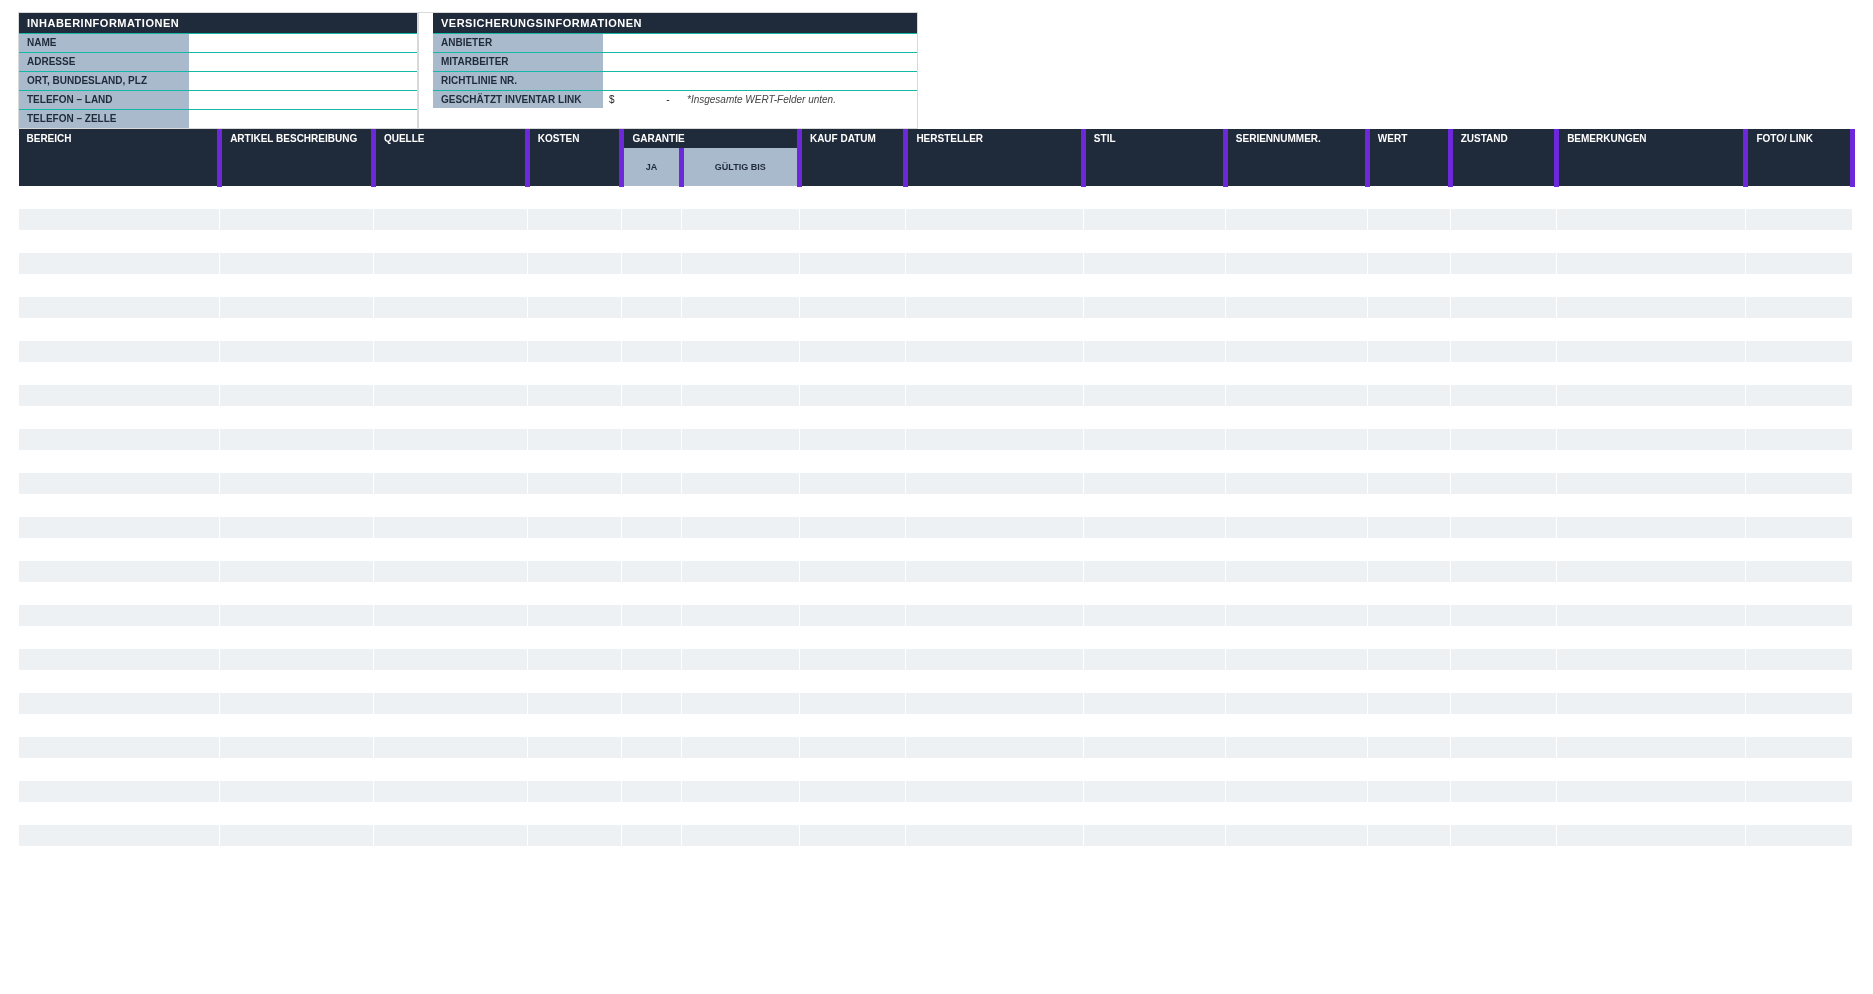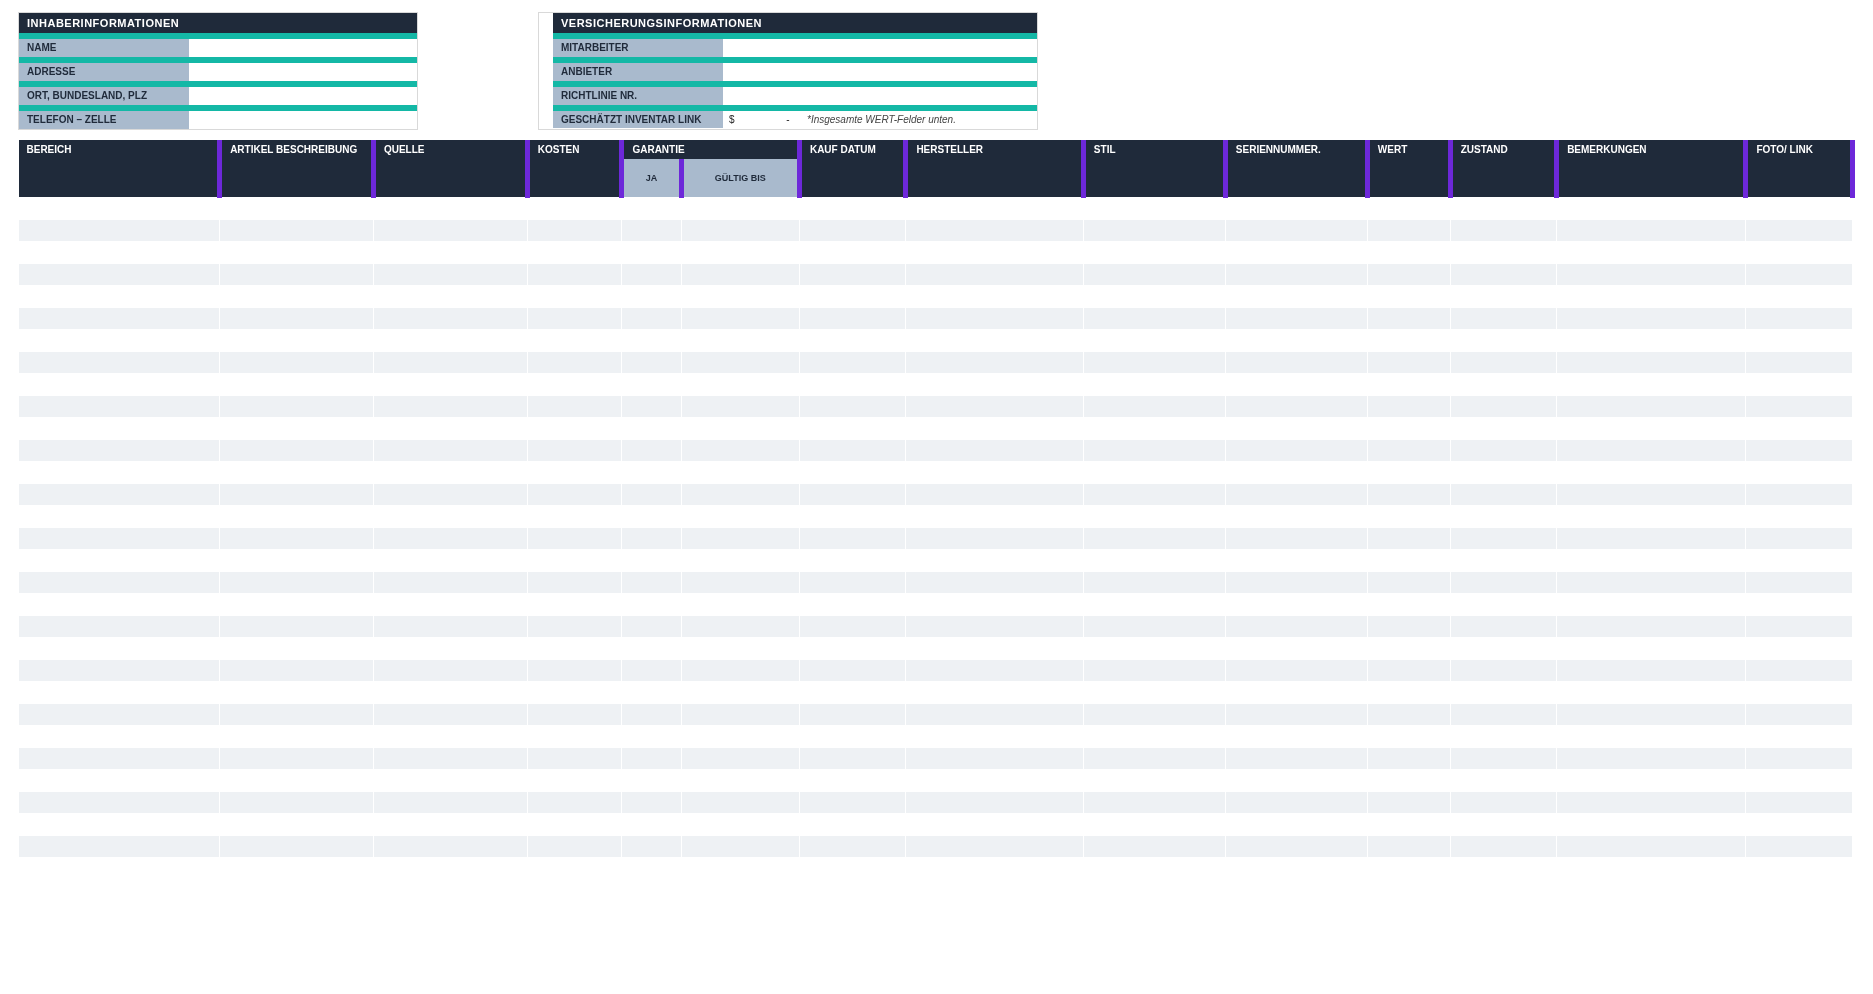--- a/index.html
+++ b/index.html
@@ -18,40 +18,38 @@
     font-size: 28px;
     font-weight: 700;
     letter-spacing: 1px;
     color: #5fa3d9;
     margin: 4px 0 10px 0;
   }
 
   
   .info-row {
     display: flex;
-    gap: 120px;
-    margin-bottom: 10px;
   }
   .info-box {
     border: 1px solid #d9d9d9;
   }
   .owner-box { width: 400px; }
   .ins-box   { width: 500px; padding-left: 14px; }
 
   .info-header {
     background: #1f2a3a;
     color: #ffffff;
     font-size: 11px;
     font-weight: 700;
     padding: 4px 8px;
     letter-spacing: .5px;
   }
   .info-line {
     display: flex;
-    border-top: 6px solid #14b8a6;
+    border-top: 1px solid #14b8a6;
   }
   .info-label {
     width: 170px;
     background: #a9bacd;
     color: #1f2a3a;
     font-size: 10px;
     font-weight: 700;
     padding: 3px 8px;
   }
   .info-value {
@@ -145,33 +143,37 @@
       </div>
       <div class="info-line">
         <div class="info-label">ADRESSE</div>
         <div class="info-value"></div>
       </div>
       <div class="info-line">
         <div class="info-label">ORT, BUNDESLAND, PLZ</div>
         <div class="info-value"></div>
       </div>
       <div class="info-line">
+        <div class="info-label">TELEFON – LAND</div>
+        <div class="info-value"></div>
+      </div>
+      <div class="info-line">
         <div class="info-label">TELEFON – ZELLE</div>
         <div class="info-value"></div>
       </div>
     </div>
 
     <div class="info-box ins-box">
       <div class="info-header">VERSICHERUNGSINFORMATIONEN</div>
       <div class="info-line">
+        <div class="info-label">ANBIETER</div>
+        <div class="info-value"></div>
+      </div>
+      <div class="info-line">
         <div class="info-label">MITARBEITER</div>
-        <div class="info-value"></div>
-      </div>
-      <div class="info-line">
-        <div class="info-label">ANBIETER</div>
         <div class="info-value"></div>
       </div>
       <div class="info-line">
         <div class="info-label">RICHTLINIE NR.</div>
         <div class="info-value"></div>
       </div>
       <div class="info-line">
         <div class="info-label">GESCHÄTZT INVENTAR LINK</div>
         <div class="est-currency">$</div>
         <div class="est-dash">-</div>

